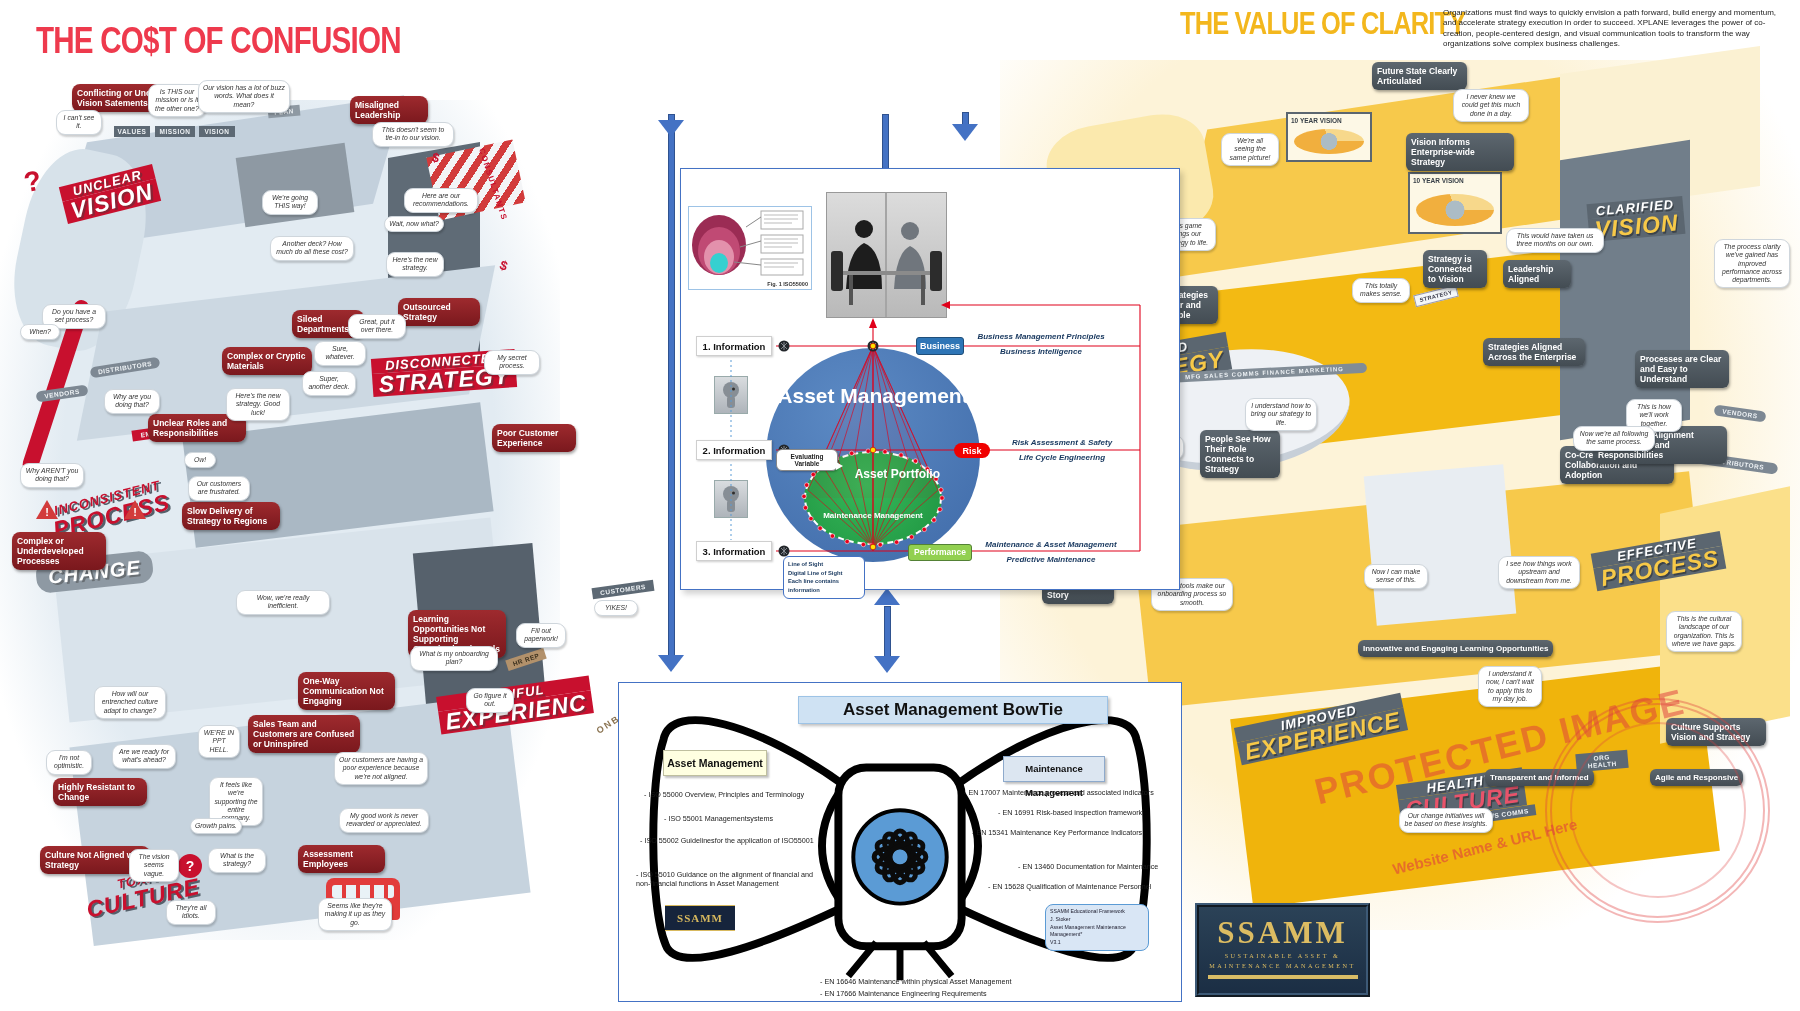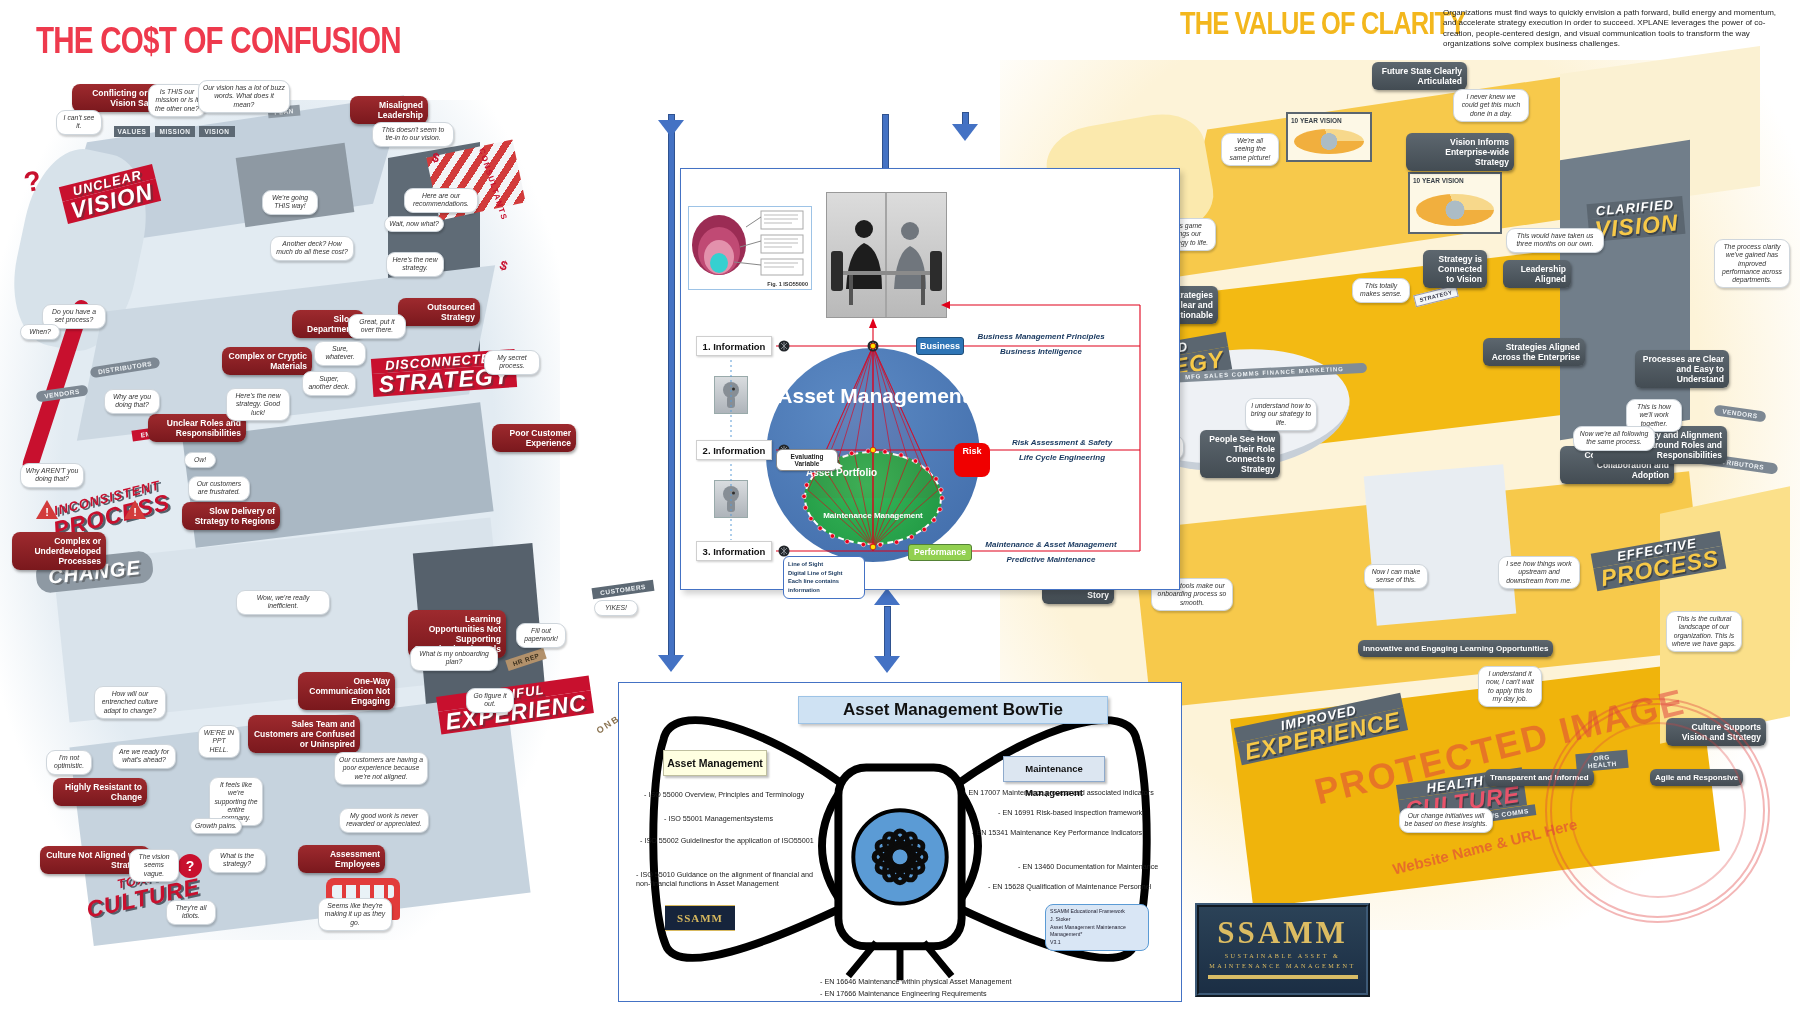--- a/index.html
+++ b/index.html
@@ -58,21 +58,21 @@
 #rbw .bw .t1,#rbw .bw .t2{background:#5b6670;color:#fff;text-shadow:1px 2px 0 rgba(0,0,0,.35)}
 #rbw .bw .t2{color:#f7c948}
 #rbw .bw:nth-of-type(1){left:1588px;top:200px;transform:rotate(-5deg)}
 #rbw .bw:nth-of-type(2){left:1086px;top:344px;transform:rotate(-10deg)}
 #rbw .bw:nth-of-type(3){left:1593px;top:542px;transform:rotate(-10deg)}
 #rbw .bw:nth-of-type(4){left:1236px;top:710px;transform:rotate(-12deg)}
 #rbw .bw:nth-of-type(5){left:1398px;top:776px;transform:rotate(-8deg)}
 #rbw .bw:nth-of-type(5) .t2{color:#e8536a}
 
 
-#ll div,#rl div{position:absolute;z-index:4;color:#fff;font-weight:bold;font-size:8.5px;line-height:1.18;text-align:right;padding:4px 5px;border-radius:8px;box-shadow:1px 2px 3px rgba(0,0,0,.35)}
+#ll div,#rl div{position:absolute;z-index:4;color:#fff;font-weight:bold;font-size:8.5px;line-height:1.18;text-align:left;padding:4px 5px;border-radius:8px;box-shadow:1px 2px 3px rgba(0,0,0,.35)}
 #ll div{background:linear-gradient(#9e2a2e,#7a181d)}
 #rl div{background:linear-gradient(#5d676f,#434c53);border-radius:6px}
 #ll div:nth-of-type(1){left:72px;top:84px;width:114px}
 #ll div:nth-of-type(2){left:350px;top:96px;width:78px}
 #ll div:nth-of-type(3){left:222px;top:347px;width:90px}
 #ll div:nth-of-type(4){left:292px;top:310px;width:72px}
 #ll div:nth-of-type(5){left:398px;top:298px;width:82px}
 #ll div:nth-of-type(6){left:148px;top:414px;width:98px}
 #ll div:nth-of-type(7){left:182px;top:502px;width:98px}
 #ll div:nth-of-type(8){left:492px;top:424px;width:84px}
@@ -214,25 +214,25 @@
 #figbox{position:absolute;z-index:7;left:688px;top:206px;width:124px;height:84px;background:#fff;border:1px solid #9dc3e6}
 #figcap{position:absolute;right:3px;bottom:2px;font-size:5.5px;font-weight:bold;color:#333}
 #photo{position:absolute;z-index:7;left:826px;top:192px;width:121px;height:126px;background:linear-gradient(#dcdcdc,#b9b9b9);border:1px solid #999}
 .rothumb{position:absolute;z-index:7;width:34px;height:38px;background:linear-gradient(#d9dcdf,#aeb4ba);border:1px solid #9aa}
 #rt1{left:714px;top:376px}#rt2{left:714px;top:480px}
 .ibox{position:absolute;z-index:8;width:76px;height:20px;background:#fff;border:1px solid #cfcfcf;box-shadow:1px 1px 2px rgba(0,0,0,.2);font-weight:bold;font-size:9.5px;text-align:center;line-height:19px;color:#111}
 #ib1{left:696px;top:336px}#ib2{left:696px;top:440px}#ib3{left:696px;top:541px}
 #amcircle{position:absolute;z-index:6;left:766px;top:348px;width:214px;height:214px;border-radius:50%;background:radial-gradient(circle at 40% 30%,#5c8ac4,#3f6aa8)}
 #amtext{position:absolute;z-index:8;left:770px;top:384px;width:206px;text-align:center;color:#fff;font-weight:bold;font-size:21px}
 #apell{position:absolute;z-index:6;left:804px;top:451px;width:138px;height:94px;border-radius:50%;background:radial-gradient(circle at 45% 35%,#36b95a,#1f9441);border:2px dashed #fff}
-#aptext{position:absolute;z-index:8;left:806px;top:468px;width:134px;text-align:left;color:#fff;font-weight:bold;font-size:10px;line-height:1.05}
+#aptext{position:absolute;z-index:8;left:806px;top:468px;width:134px;text-align:right;color:#fff;font-weight:bold;font-size:12px;line-height:1.05}
 #mmtext{position:absolute;z-index:8;left:806px;top:512px;width:134px;text-align:center;color:#fff;font-weight:bold;font-size:8px;line-height:1.1}
 .pill{position:absolute;z-index:8;color:#fff;font-weight:bold;text-align:center}
 #pl-bus{left:916px;top:337px;width:48px;height:18px;background:#2e75b6;border:1px solid #1f4e79;border-radius:3px;font-size:9px;line-height:16px}
-#pl-risk{left:954px;top:443px;width:36px;height:34px;background:#f00000;border-radius:8px;font-size:9px;line-height:17px}
+#pl-risk{left:954px;top:443px;width:36px;height:15px;background:#f00000;border-radius:8px;font-size:9px;line-height:17px}
 #pl-perf{left:908px;top:544px;width:64px;height:17px;background:#92d050;border:1px solid #538135;border-radius:3px;font-size:8.5px;line-height:15px}
 .ann{position:absolute;z-index:8;font-size:8px;font-weight:bold;font-style:italic;color:#17375e;text-align:center;line-height:1.85}
 #an-bus{left:966px;top:330px;width:150px}
 #an-risk{left:992px;top:436px;width:140px}
 #an-perf{left:976px;top:538px;width:150px}
 #evalbub{position:absolute;z-index:8;left:776px;top:449px;width:62px;background:#fff;border:1px solid #888;border-radius:6px;box-shadow:1px 1px 2px rgba(0,0,0,.25);font-size:6.5px;font-weight:bold;text-align:center;padding:3px 2px}
 #evalbub::after{content:"";position:absolute;right:-6px;top:12px;border-left:7px solid #fff;border-top:4px solid transparent;border-bottom:4px solid transparent}
 #notebox{position:absolute;z-index:8;left:783px;top:556px;width:82px;background:#fff;border:1px solid #4472c4;border-radius:6px;padding:3px 4px;font-size:5.8px;font-weight:bold;color:#17375e;line-height:1.5}
 #notebox span{display:block}
 #los-deco{position:absolute;z-index:7;left:680px;top:168px;width:500px;height:422px;pointer-events:none}

